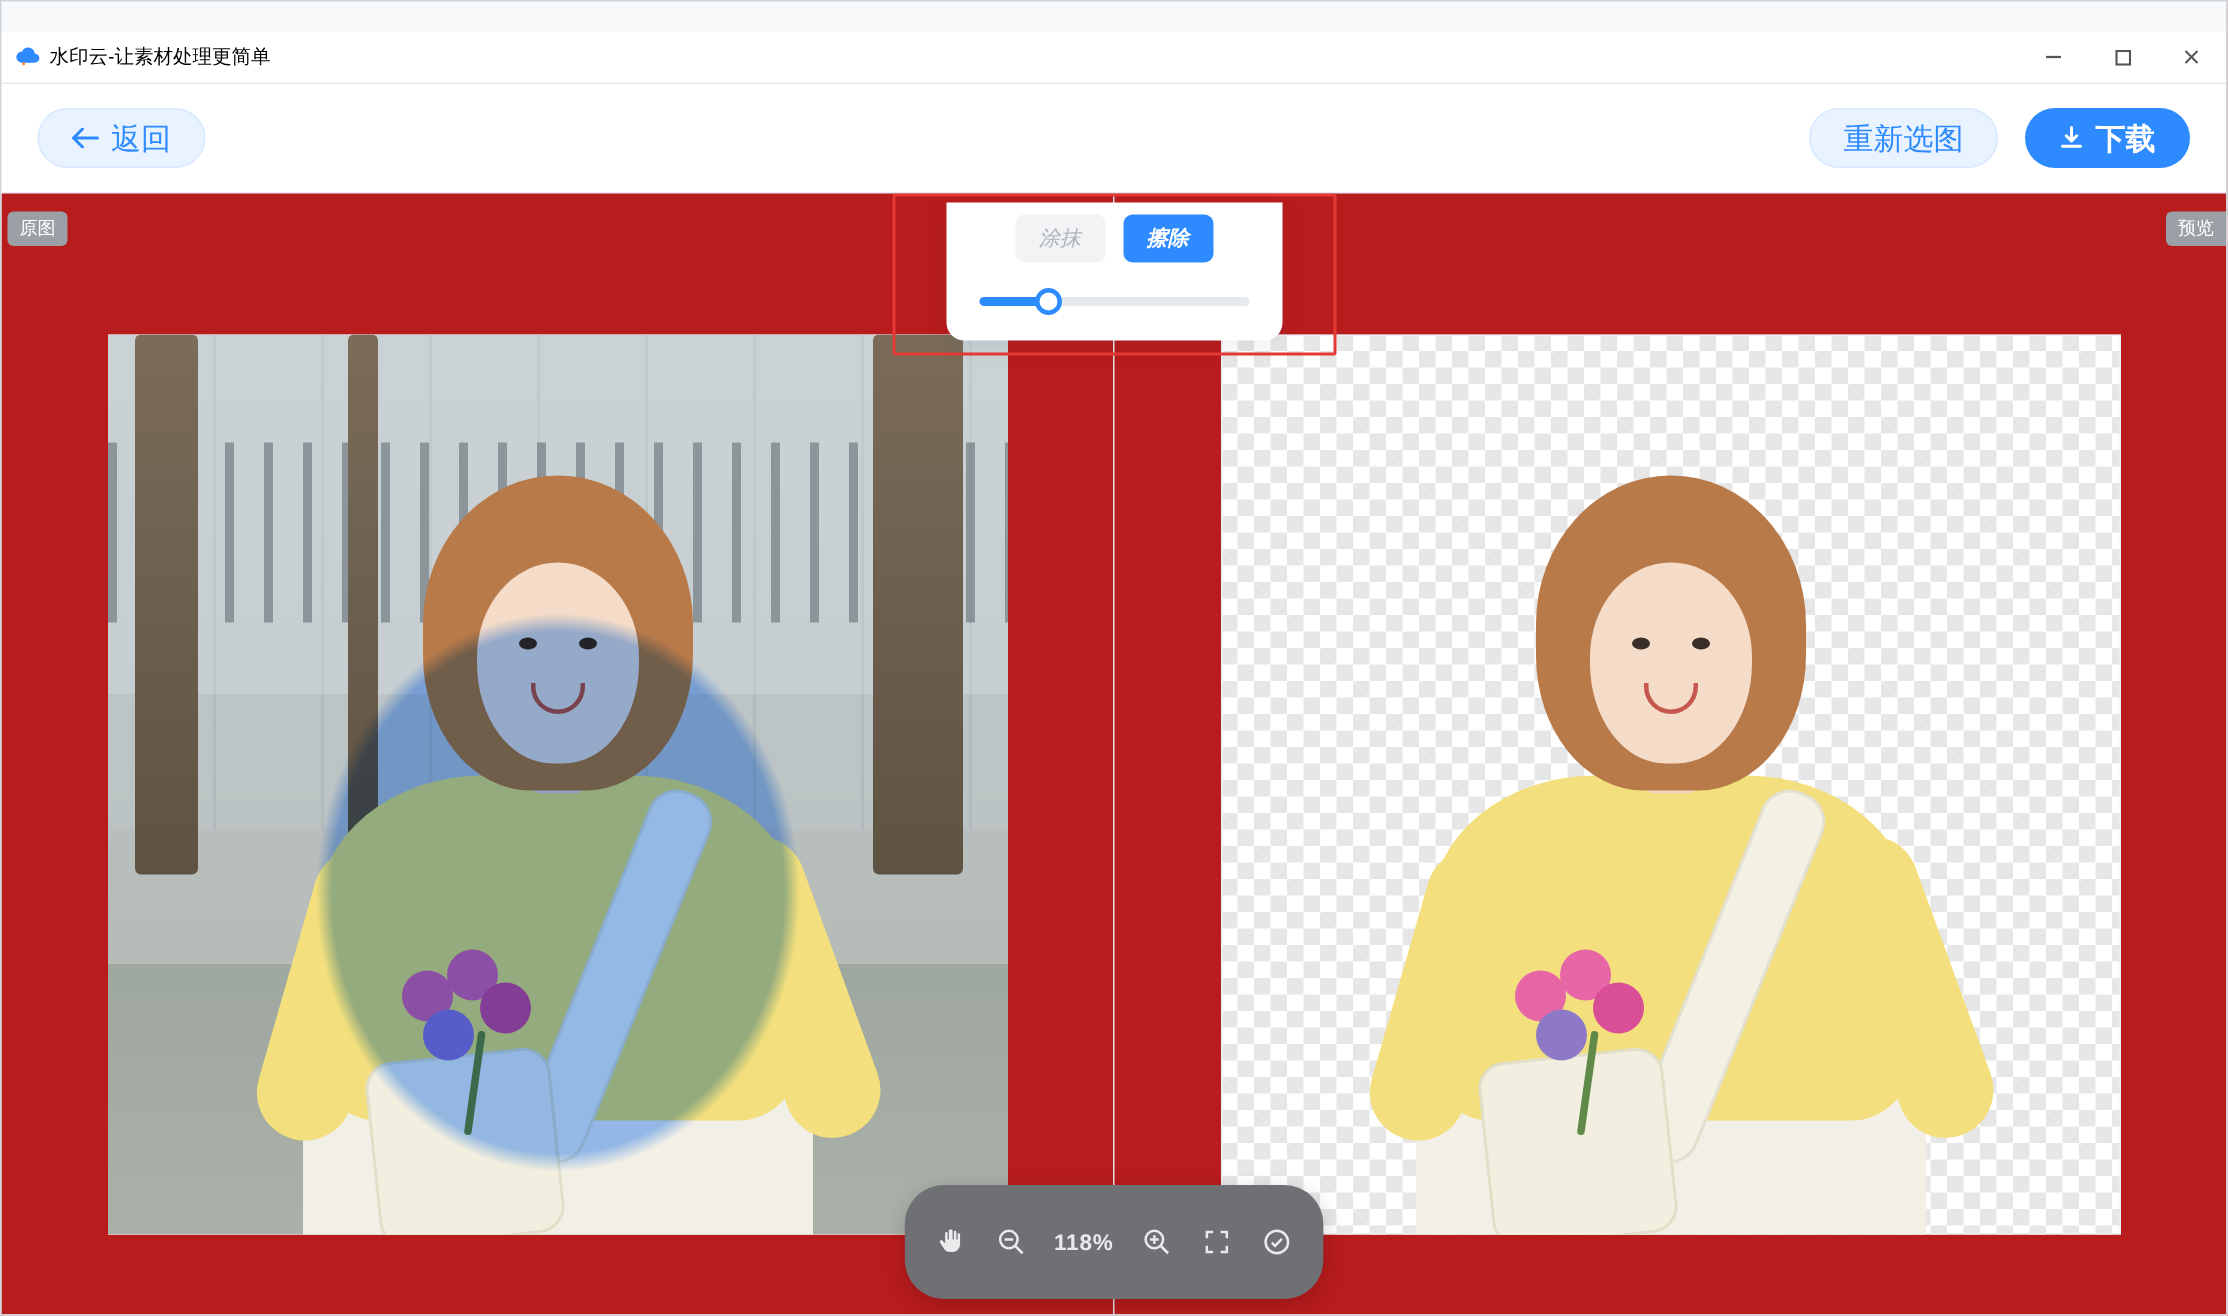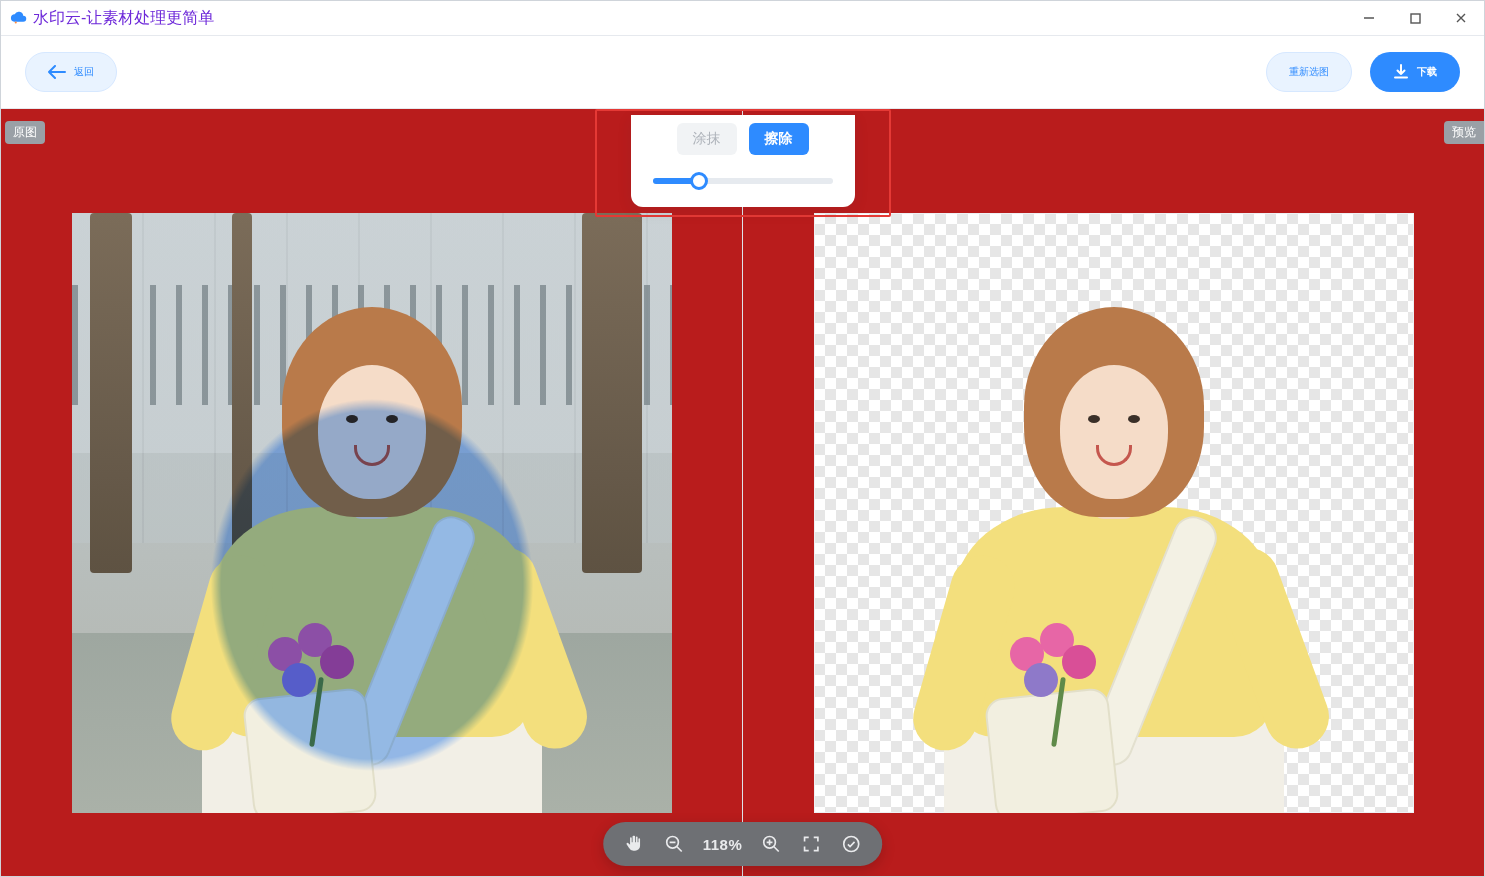--- a/index.html
+++ b/index.html
@@ -22,21 +22,21 @@
     display:flex;flex-direction:column;
   }
 
   
   .titlebar{
     height:34px;
     display:flex;align-items:center;
     background:#ffffff;
     border-bottom:1px solid var(--border);
     padding:0 0 0 8px;
-    font-size:16px;color:#6d28d9;
+    font-size:13px;color:#000000;margin-top:20px;
   }
   .titlebar .app-icon{
     width:18px;height:18px;margin-right:6px;
     display:inline-flex;align-items:center;justify-content:center;
   }
   .titlebar .title-text{flex:0 0 auto;}
   .titlebar .spacer{flex:1 1 auto;}
   .win-btn{
     width:46px;height:34px;
     display:flex;align-items:center;justify-content:center;
@@ -55,21 +55,21 @@
     display:flex;align-items:center;gap:10px;
   }
   .logo-mark{width:60px;height:44px;}
   .logo-text{display:flex;flex-direction:column;line-height:1.15;}
   .logo-title{font-size:26px;font-weight:700;color:#2a2f36;letter-spacing:2px;}
   .logo-sub{font-size:12px;color:#6b7078;}
 
   .btn{
     display:inline-flex;align-items:center;gap:8px;
     height:38px;padding:0 22px;
-    border-radius:20px;font-size:10px;
+    border-radius:20px;font-size:20px;
     cursor:pointer;user-select:none;
     border:1px solid transparent;
   }
   .btn-back{
     background:var(--blue-light);
     color:var(--blue);
     border-color:#d6e8ff;
   }
   .btn-outline{
     background:var(--blue-light);
@@ -219,21 +219,21 @@
   }
   .tool-panel{
     background:#fff;
     border-radius:0 0 12px 12px;
     box-shadow:0 4px 16px rgba(30,50,80,0.08);
     padding:8px 18px 18px;
     width:188px;
     display:flex;flex-direction:column;align-items:center;gap:18px;
   }
   .seg{
-    display:flex;gap:12px;
+    display:flex;gap:12px;font-style:italic;
   }
   .seg .seg-btn{
     min-width:60px;height:32px;border-radius:6px;
     display:flex;align-items:center;justify-content:center;
     font-size:14px;cursor:pointer;
   }
   .seg-btn.inactive{background:#f1f3f5;color:#aeb3ba;}
   .seg-btn.active{background:var(--blue);color:#fff;font-weight:600;}
   .slider{
     width:180px;position:relative;height:16px;
@@ -252,21 +252,21 @@
     background:#fff;border:3px solid var(--blue);
     box-sizing:border-box;
   }
 
   
   .bottom-bar{
     position:absolute;bottom:10px;left:50%;transform:translateX(-50%);
     background:#6e7074;color:#e9eaec;
     border-radius:26px;height:44px;
     display:flex;align-items:center;gap:18px;
-    padding:0 20px;font-size:15px;
+    padding:16px 20px;font-size:15px;
     box-shadow:0 4px 14px rgba(0,0,0,0.18);
     z-index:15;
   }
   .bb-btn{display:flex;align-items:center;justify-content:center;width:22px;height:22px;cursor:pointer;}
   .bb-zoom{font-weight:600;letter-spacing:0.5px;}
 
   svg{display:block;}
 </style>
 </head>
 <body>

